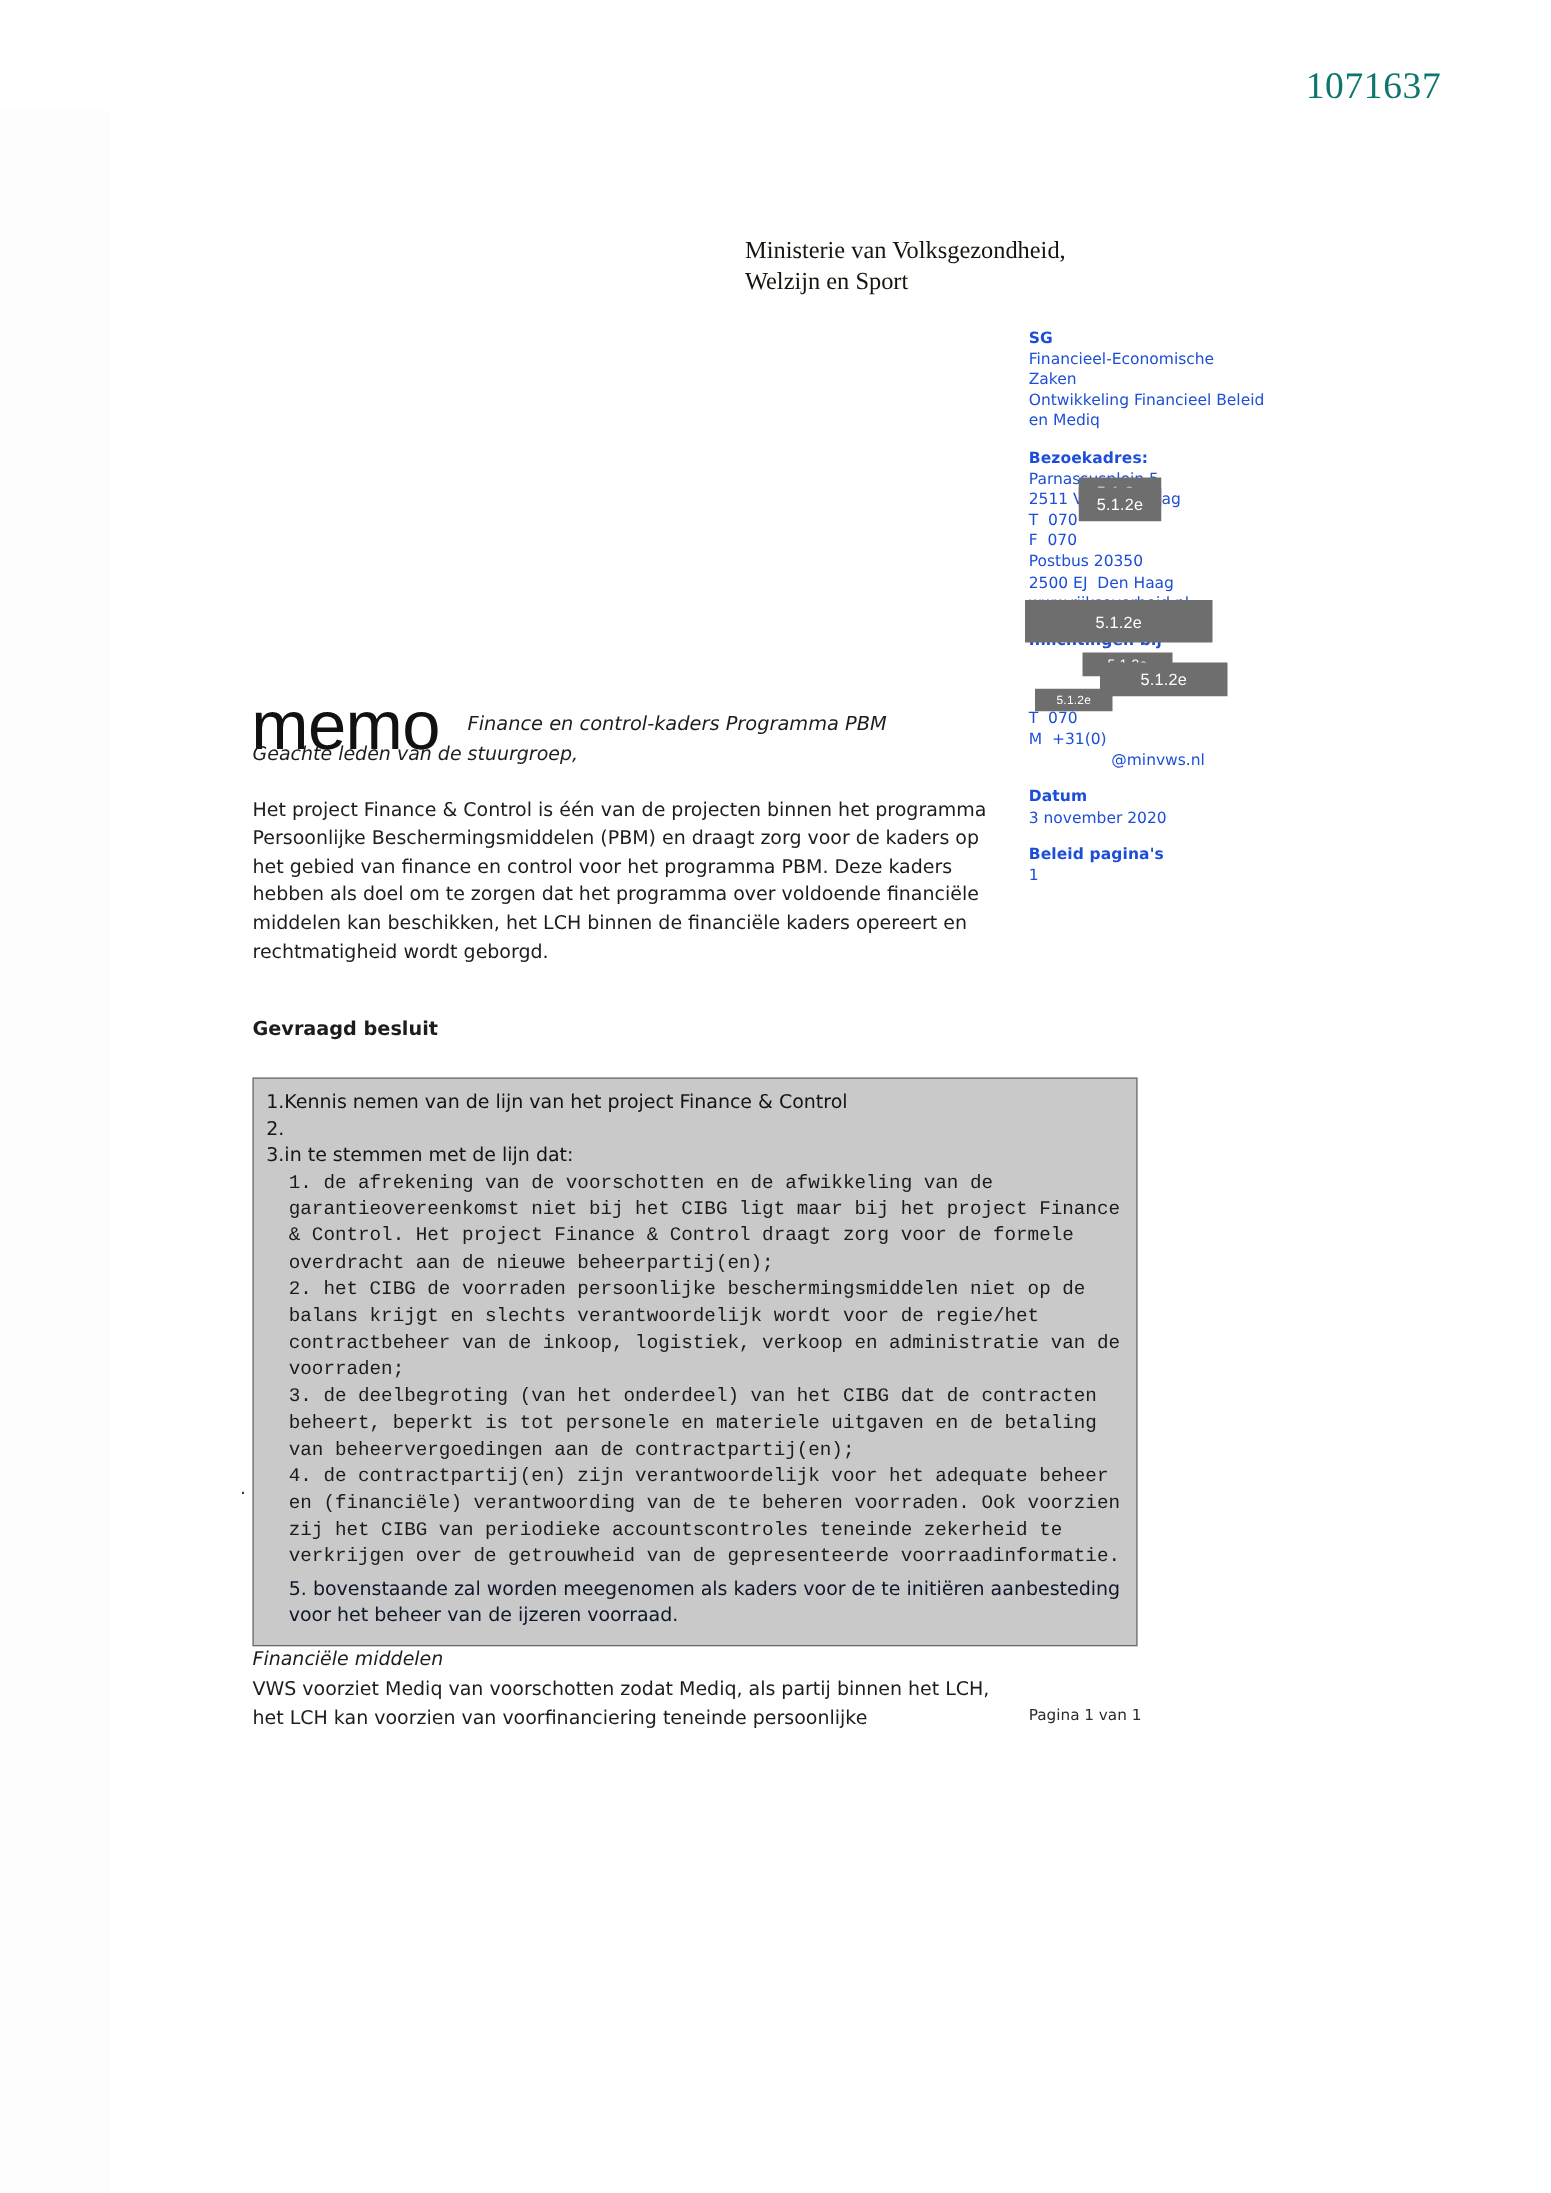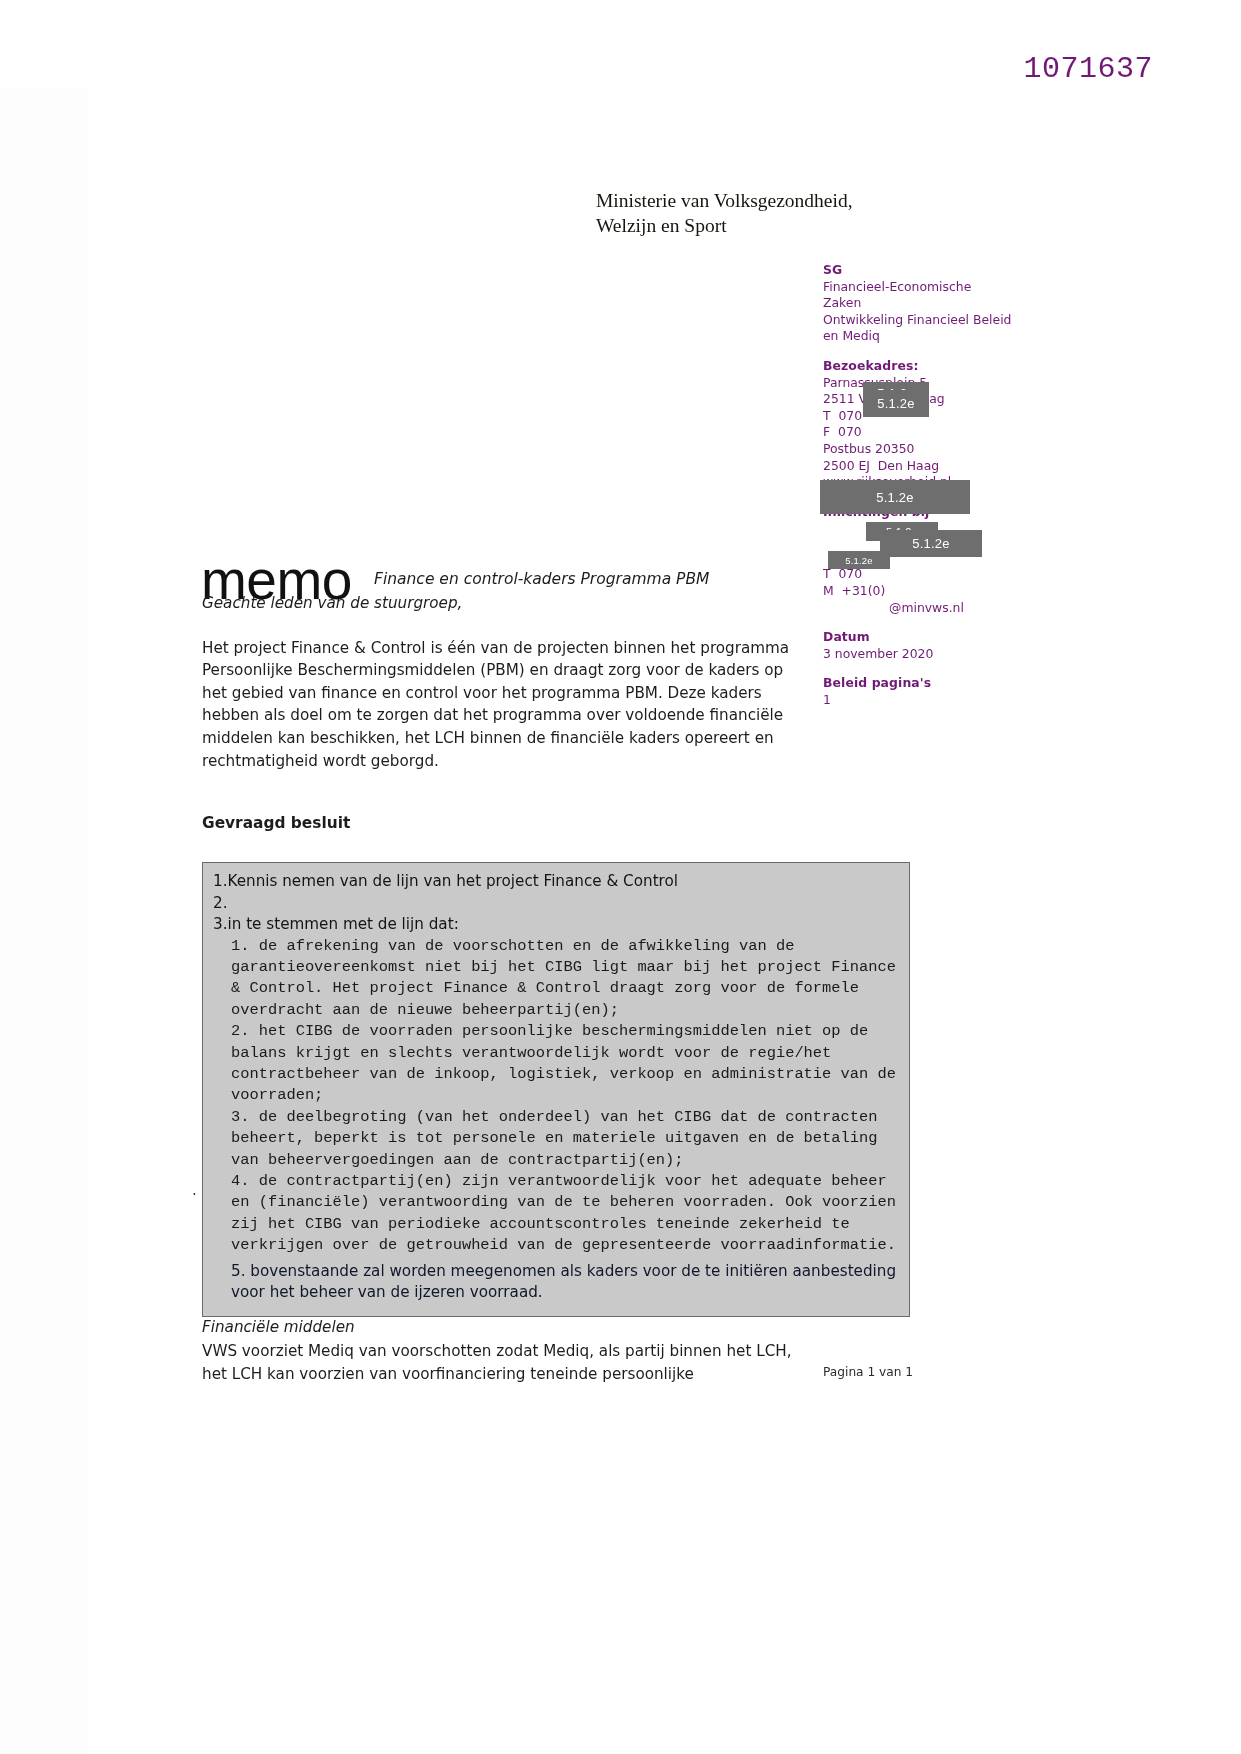--- a/index.html
+++ b/index.html
@@ -22,24 +22,24 @@
     width: 1241px;
     height: 1754px;
     background: #fff;
   }
 
   
   .doc-number {
     position: absolute;
     right: 88px;
     top: 52px;
-    font-family: Liberation Mono, monospace;
+    font-family: Liberation Serif, serif;
     font-size: 30px;
     letter-spacing: 0.5px;
-    color: #701a75;
+    color: #0f766e;
     white-space: nowrap;
   }
 
   
   .scan-edge-left {
     position: absolute;
     left: 0; top: 88px;
     width: 88px; height: 1666px;
     background: #fdfdfd;
   }
@@ -58,21 +58,21 @@
 
   
   .meta {
     position: absolute;
     left: 823px;
     top: 262px;
     width: 200px;
     font-family: "DejaVu Sans", sans-serif;
     font-size: 12.4px;
     line-height: 16.6px;
-    color: #701a75;
+    color: #1d4ed8;
   }
   .meta-head {
     font-weight: bold;
     font-size: 12.4px;
     letter-spacing: 0.1px;
   }
   .meta-line { white-space: pre; }
   .meta-gap { height: 13px; }
   .meta-block { position: relative; }
 

